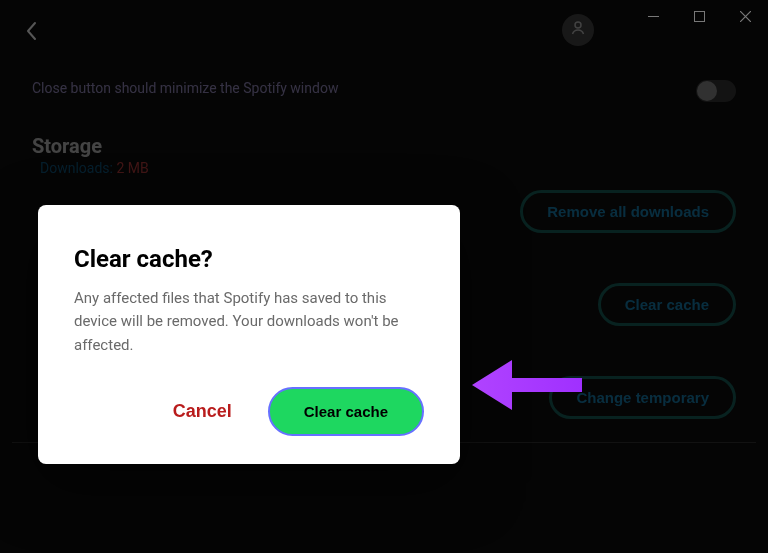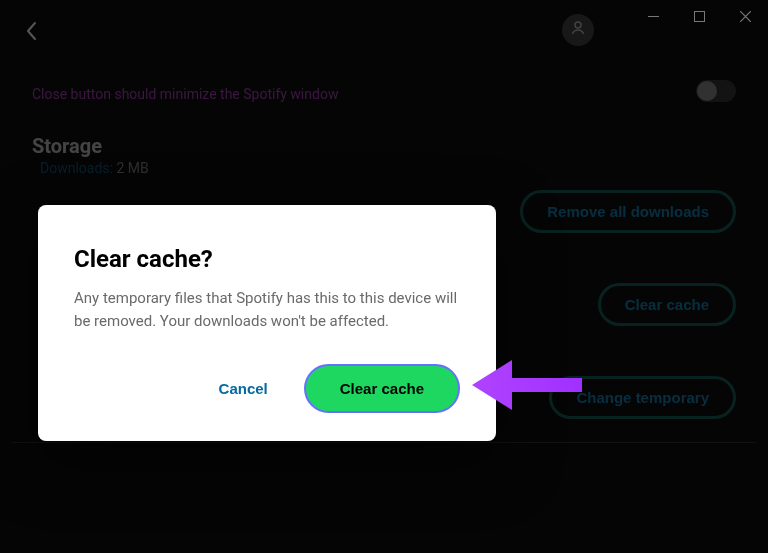--- a/index.html
+++ b/index.html
@@ -62,24 +62,24 @@
     left: 0;
     right: 0;
     bottom: 0;
     padding: 20px 32px;
     opacity: 0.55;
   }
 
   .setting-row {
     display: flex;
     justify-content: space-between;
-    align-items: flex-end;
+    align-items: flex-start;
     margin-bottom: 18px;
     font-size: 14px;
-    color: #d946ef;
+    color: #c4b5fd;
   }
 
   .toggle {
     width: 40px;
     height: 22px;
     border-radius: 11px;
     background: #3a3a3a;
     position: relative;
   }
   .toggle .knob {
@@ -98,21 +98,21 @@
     font-weight: 700;
     margin-top: 32px;
     margin-bottom: 2px;
   }
 
   .downloads-line {
     font-size: 14px;
     margin-bottom: 14px;
   }
   .downloads-line .label { color: #0369a1; margin-left: 8px; }
-  .downloads-line .value { color: #a3a3a3; }
+  .downloads-line .value { color: #ef4444; }
 
   .pill-btn-row {
     display: flex;
     justify-content: flex-end;
     margin-bottom: 50px;
   }
   .pill-btn {
     border: 3px solid #0f766e;
     border-radius: 999px;
     padding: 10px 24px;
@@ -128,21 +128,21 @@
     position: absolute;
     inset: 0;
     background: rgba(10,10,10,0.55);
   }
 
   
   .modal {
     position: absolute;
     top: 205px;
     left: 38px;
-    width: 458px;
+    width: 422px;
     background: #fff;
     border-radius: 8px;
     padding: 40px 36px 28px 36px;
     box-shadow: 0 20px 60px rgba(0,0,0,0.6);
   }
   .modal-title {
     color: #000;
     font-size: 24px;
     font-weight: 700;
     margin-bottom: 14px;
@@ -155,22 +155,22 @@
   }
   .modal-actions {
     display: flex;
     justify-content: flex-end;
     align-items: center;
     gap: 36px;
   }
   .btn-cancel {
     background: none;
     border: none;
-    color: #0369a1;
-    font-size: 15px;
+    color: #b91c1c;
+    font-size: 18px;
     font-weight: 700;
     cursor: pointer;
   }
   .btn-primary {
     background: #1ed760;
     border: 2px solid #6670ff;
     border-radius: 999px;
     padding: 14px 34px;
     color: #000;
     font-size: 15px;
@@ -258,21 +258,21 @@
     <button class="pill-btn">Change temporary</button>
   </div>
 </div>
 
 <div class="divider"></div>
 
 <div class="overlay"></div>
 
 <div class="modal">
   <div class="modal-title">Clear cache?</div>
-  <div class="modal-body">Any temporary files that Spotify has this to this device will be removed. Your downloads won't be affected.</div>
+  <div class="modal-body">Any affected files that Spotify has saved to this device will be removed. Your downloads won't be affected.</div>
   <div class="modal-actions">
     <button class="btn-cancel">Cancel</button>
     <button class="btn-primary">Clear cache</button>
   </div>
 </div>
 
 <div class="arrow">
   <svg width="120" height="70" viewBox="0 0 120 70">
     <defs>
       <linearGradient id="pg" x1="0" y1="0" x2="1" y2="0">

